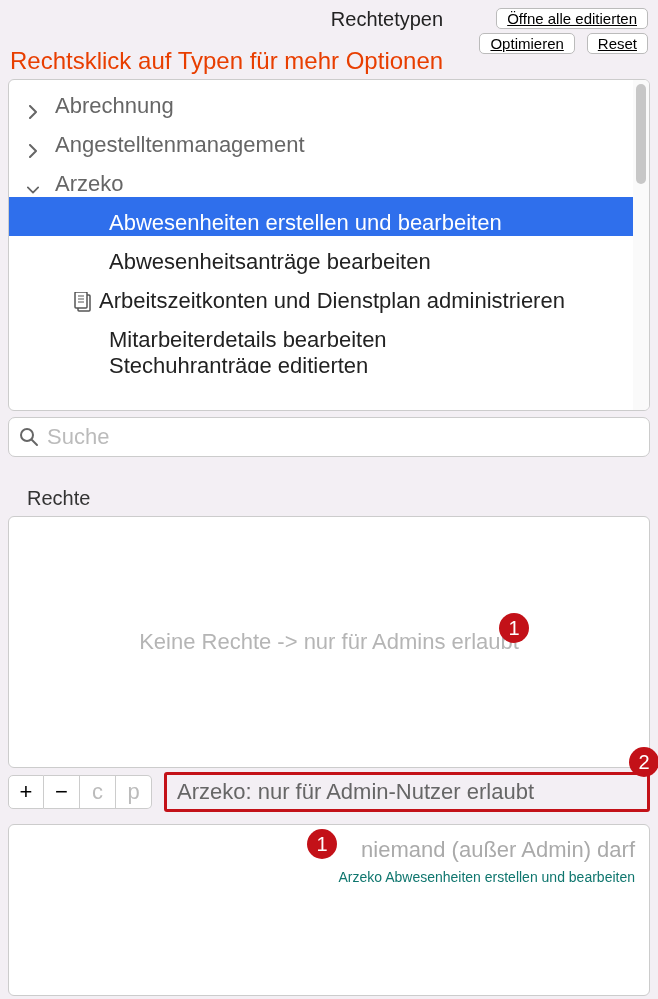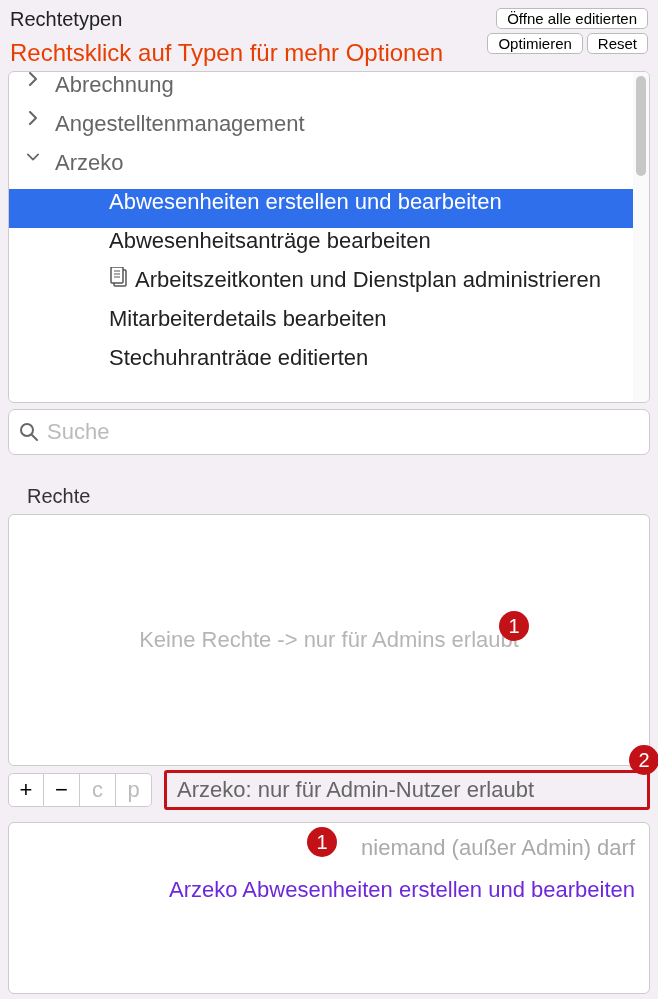--- a/index.html
+++ b/index.html
@@ -10,32 +10,33 @@
   background: #f3eff4;
   color: #000;
   overflow: hidden;
 }
 .header {
   display: flex;
   justify-content: space-between;
   align-items: flex-start;
   padding: 8px 10px 4px 10px;
 }
-.header-left { display: flex; flex-direction: column; gap: 8px; }
+.header-left { display: flex; flex-direction: column; gap: 16px; align-items: flex-end; }
 .header-title { font-size: 20px; color: #222; font-weight: 400; }
 .header-subtitle { font-size: 24px; color: #e83e00; font-weight: 400; }
 .header-buttons { display: flex; flex-direction: column; gap: 4px; align-items: flex-end; }
-.header-buttons-row { display: flex; gap: 4px; border-radius: 8px; }
+.header-buttons-row { display: flex; gap: 12px; border-radius: 8px; }
 .hbtn {
   background: #fff;
   border: 1px solid #bbb;
   border-radius: 5px;
   padding: 1px 10px;
   font-size: 15px;
   cursor: pointer;
+  text-decoration: underline;
 }
 .tree-container {
   background: #fff;
   border: 1px solid #ccc;
   border-radius: 6px;
   margin: 0 8px;
   height: 332px;
   overflow: hidden;
   position: relative;
   display: flex;
@@ -50,47 +51,47 @@
   position: absolute;
   top: 4px;
   left: 3px;
   width: 10px;
   height: 100px;
   background: #c7c7c7;
   border-radius: 5px;
 }
 .tree-row {
   display: flex;
-  align-items: flex-start;
+  align-items: flex-end;
   height: 39px;
   padding: 0 10px 0 18px;
   cursor: pointer;
 }
 .tree-row.group { font-size: 22px; color: #666; font-weight: 400; }
 .tree-row.child { padding-left: 100px; font-size: 22px; color: #222; }
-.tree-row.child.with-icon { padding-left: 100px; }
+.tree-row.child.with-icon { padding-left: 64px; }
 .tree-row.selected { background: #2f6fec; color: #fff; }
 .tree-row.cut { overflow: hidden; height: 20px; align-items: flex-start; padding-top: 0; }
 .chevron {
   width: 14px;
   display: inline-flex;
   margin-right: 14px;
   color: #666;
 }
 .chevron svg { width: 12px; height: 14px; }
 .doc-icon { width: 22px; display: inline-flex; margin-right: 4px; color: #555; }
 .doc-icon svg { width: 20px; height: 22px; }
 .search-wrap {
   margin: 6px 8px 0 8px;
   display: flex;
   align-items: center;
   background: #fff;
   border: 1px solid #ccc;
   border-radius: 7px;
-  height: 46px;
+  height: 40px;
   padding: 0 10px;
 }
 .search-icon { color: #666; display: inline-flex; margin-right: 8px; }
 .search-icon svg { width: 20px; height: 20px; }
 .search-input {
   flex: 1;
   border: none;
   outline: none;
   font-size: 22px;
   color: #999;
@@ -159,21 +160,21 @@
   margin: 12px 8px 0 8px;
   background: #fff;
   border: 1px solid #ccc;
   border-radius: 6px;
   padding: 12px 14px;
   height: 172px;
   position: relative;
   text-align: right;
 }
 .summary-line1 { font-size: 22px; color: #aaa; }
-.summary-line2 { font-size: 22px; color: #6d28d9; margin-top: 16px; }
+.summary-line2 { font-size: 14px; color: #0f766e; margin-top: 6px; }
 </style>
 </head>
 <body>
 
 <div class="header">
   <div class="header-left">
     <div class="header-title">Rechtetypen</div>
     <div class="header-subtitle">Rechtsklick auf Typen für mehr Optionen</div>
   </div>
   <div class="header-buttons">

